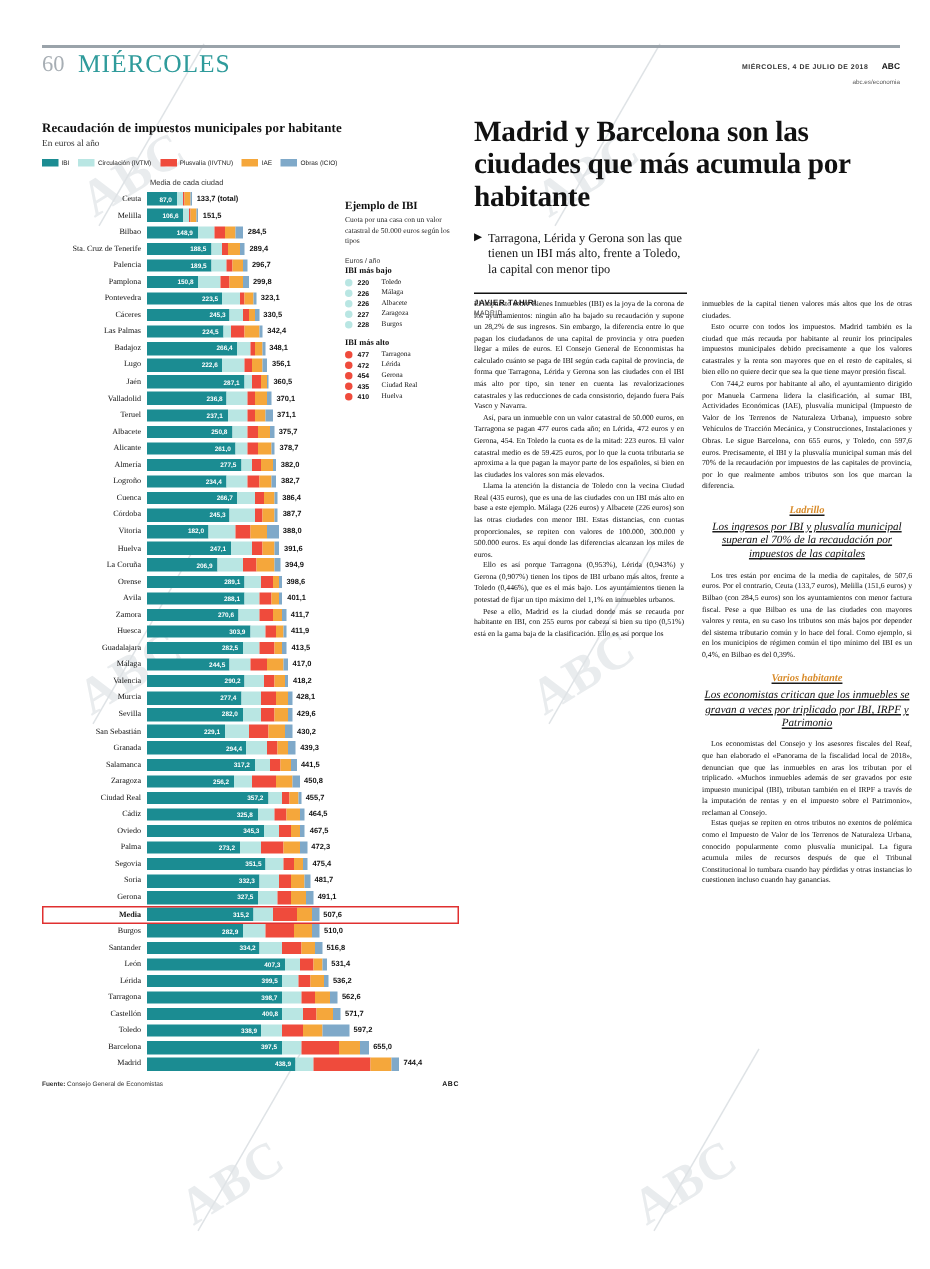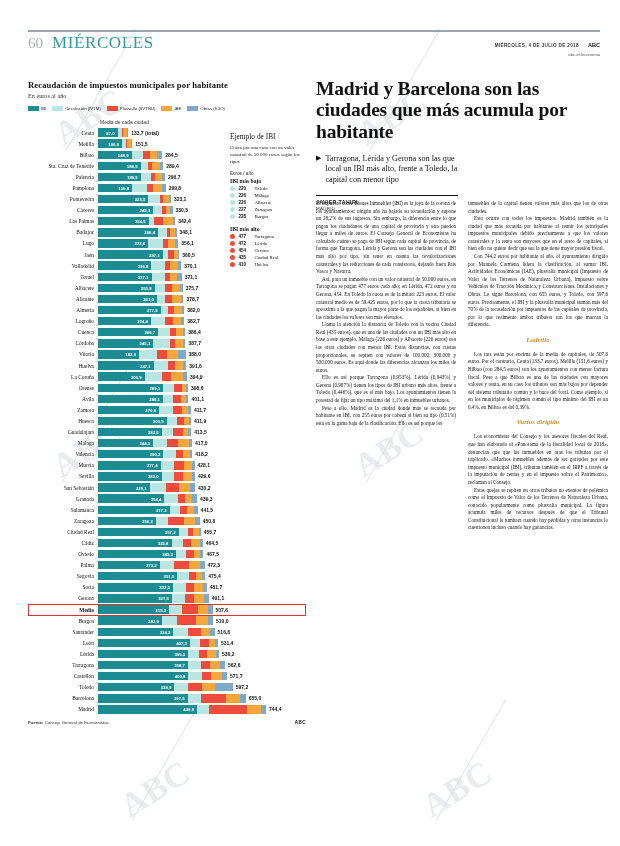--- a/index.html
+++ b/index.html
@@ -60,21 +60,21 @@
                color:#111; margin-left:3px; white-space:nowrap; }
   .row.media .row-name { font-weight:bold; }
   .media-box { position:absolute; left:0; width:278px; border:1px solid #e03030; height:12px; z-index:5; }
 
   .source { font-size:4.3px; font-family:"Liberation Sans",sans-serif; color:#333; margin-top:5px; }
   .source b { font-weight:bold; }
   .abc-mark { float:right; font-size:4.6px; font-weight:bold; letter-spacing:.4px; color:#111; }
 
   
   .ejemplo { position:absolute; left:230px; top:132px; width:78px; z-index:4; }
-  .ej-title { font-size:7.4px; font-weight:normal; font-family:"Liberation Serif",serif; color:#111; }
+  .ej-title { font-size:7.4px; font-weight:bold; font-family:"Liberation Serif",serif; color:#111; }
   .ej-desc { font-size:5px; line-height:1.42; color:#222; margin-top:3px; font-family:"Liberation Serif",serif; }
   .ej-unit { font-size:4.6px; color:#333; margin-top:6px; font-family:"Liberation Sans",sans-serif; }
   .ej-sub { font-size:5.6px; font-weight:bold; margin-top:2px; font-family:"Liberation Serif",serif; color:#111; }
   .ej-item { display:flex; align-items:center; gap:3px; margin-top:1.6px; }
   .dot { width:5.4px; height:5.4px; border-radius:50%; flex:0 0 auto; }
   .ej-val { font-size:4.6px; font-family:"Liberation Sans",sans-serif; font-weight:bold; color:#111; width:13px; }
   .ej-city { font-size:4.8px; font-family:"Liberation Serif",serif; color:#111; }
 
   
   .article { position:absolute; left:316px; top:78px; width:290px; z-index:3; }
@@ -88,21 +88,21 @@
   .by-place { font-size:4.4px; letter-spacing:.3px; color:#333; font-family:"Liberation Sans",sans-serif; margin-top:1px; }
 
   .cols { position:absolute; left:316px; top:200px; width:292px; height:640px; }
   .col { position:absolute; top:0; width:140px; }
   .col-a { left:0; }
   .col-b { left:152px; }
   .body-p { font-size:5.15px; line-height:1.47; text-align:justify; color:#111;
             font-family:"Liberation Serif",serif; margin:0 0 0 0; text-indent:6px; hyphens:auto; }
   .body-p.first { text-indent:0; }
 
-  .quote { margin:7px 0 7px 0; }
+  .quote { margin:7px 0 7px 0;text-decoration:underline; }
   .q-kicker { font-size:7px; font-weight:bold; font-style:italic; color:#d98c2b;
               font-family:"Liberation Serif",serif; text-align:center; }
   .q-text { font-size:7.4px; font-style:italic; line-height:1.26; text-align:center;
             font-family:"Liberation Serif",serif; color:#111; margin-top:2px; }
 </style>
 </head>
 <body>
 
 <div class="wm wm-abc" style="left:52px;  top:98px;">ABC</div>
 <div class="wm wm-abc" style="left:355px; top:98px;">ABC</div>
@@ -914,21 +914,21 @@
         <span class="ej-val">410</span>
         <span class="ej-city">Huelva</span>
       </div>
     </div>
 </div>
 
 <div class="article">
   <div class="headline">Madrid y Barcelona son las ciudades que más acumula por habitante</div>
   <div class="deck">
     <span class="deck-arrow">▶</span>
-    <span class="deck-text">Tarragona, Lérida y Gerona son las que local un IBI más alto, frente a Toledo, la capital con menor tipo</span>
+    <span class="deck-text">Tarragona, Lérida y Gerona son las que tienen un IBI más alto, frente a Toledo, la capital con menor tipo</span>
   </div>
   <div class="byline">
     <div class="by-name">JAVIER TAHIRI</div>
     <div class="by-place">MADRID</div>
   </div>
 </div>
 
 <div class="cols">
   <div class="col col-a" id="colA">
       <p class="body-p first">El impuesto sobre Bienes Inmuebles (IBI) es la joya de la corona de los ayuntamientos: ningún año ha bajado su recaudación y supone un 28,2% de sus ingresos. Sin embargo, la diferencia entre lo que pagan los ciudadanos de una capital de provincia y otra pueden llegar a miles de euros. El Consejo General de Economistas ha calculado cuánto se paga de IBI según cada capital de provincia, de forma que Tarragona, Lérida y Gerona son las ciudades con el IBI más alto por tipo, sin tener en cuenta las revalorizaciones catastrales y las reducciones de cada consistorio, dejando fuera País Vasco y Navarra.</p>
@@ -936,21 +936,23 @@
       <p class="body-p">Llama la atención la distancia de Toledo con la vecina Ciudad Real (435 euros), que es una de las ciudades con un IBI más alto en base a este ejemplo. Málaga (226 euros) y Albacete (226 euros) son las otras ciudades con menor IBI. Estas distancias, con cuotas proporcionales, se repiten con valores de 100.000, 300.000 y 500.000 euros. Es aquí donde las diferencias alcanzan los miles de euros.</p>
       <p class="body-p">Ello es así porque Tarragona (0,953%), Lérida (0,943%) y Gerona (0,907%) tienen los tipos de IBI urbano más altos, frente a Toledo (0,446%), que es el más bajo. Los ayuntamientos tienen la potestad de fijar un tipo máximo del 1,1% en inmuebles urbanos.</p>
       <p class="body-p">Pese a ello, Madrid es la ciudad donde más se recauda por habitante en IBI, con 255 euros por cabeza si bien su tipo (0,51%) está en la gama baja de la clasificación. Ello es así porque los</p>
     </div>
   <div class="col col-b" id="colB">
       <p class="body-p first">inmuebles de la capital tienen valores más altos que los de otras ciudades.</p>
       <p class="body-p">Esto ocurre con todos los impuestos. Madrid también es la ciudad que más recauda por habitante al reunir los principales impuestos municipales debido precisamente a que los valores catastrales y la renta son mayores que en el resto de capitales, si bien ello no quiere decir que sea la que tiene mayor presión fiscal.</p>
       <p class="body-p">Con 744,2 euros por habitante al año, el ayuntamiento dirigido por Manuela Carmena lidera la clasificación, al sumar IBI, Actividades Económicas (IAE), plusvalía municipal (Impuesto de Valor de los Terrenos de Naturaleza Urbana), impuesto sobre Vehículos de Tracción Mecánica, y Construcciones, Instalaciones y Obras. Le sigue Barcelona, con 655 euros, y Toledo, con 597,6 euros. Precisamente, el IBI y la plusvalía municipal suman más del 70% de la recaudación por impuestos de las capitales de provincia, por lo que realmente ambos tributos son los que marcan la diferencia.</p>
       <div class="quote">
         <div class="q-kicker">Ladrillo</div>
+        <div class="q-text">Los ingresos por IBI y plusvalía municipal superan el 70% de la recaudación por impuestos de las capitales</div>
       </div>
       <p class="body-p">Los tres están por encima de la media de capitales, de 507,6 euros. Por el contrario, Ceuta (133,7 euros), Melilla (151,6 euros) y Bilbao (con 284,5 euros) son los ayuntamientos con menor factura fiscal. Pese a que Bilbao es una de las ciudades con mayores valores y renta, en su caso los tributos son más bajos por depender del sistema tributario común y lo hace del foral. Como ejemplo, si en los municipios de régimen común el tipo mínimo del IBI es un 0,4%, en Bilbao es del 0,39%.</p>
       <div class="quote">
-        <div class="q-kicker">Varios dirigido</div>
+        <div class="q-kicker">Varios habitante</div>
+        <div class="q-text">Los economistas critican que los inmuebles se gravan a veces por triplicado por IBI, IRPF y Patrimonio</div>
       </div>
       <p class="body-p">Los economistas del Consejo y los asesores fiscales del Reaf, que han elaborado el «Panorama de la fiscalidad local de 2018», denuncian que que las inmuebles en aras los tributan por el triplicado. «Muchos inmuebles además de ser gravados por este impuesto municipal (IBI), tributan también en el IRPF a través de la imputación de rentas y en el impuesto sobre el Patrimonio», reclaman al Consejo.</p>
       <p class="body-p">Estas quejas se repiten en otros tributos no exentos de polémica como el Impuesto de Valor de los Terrenos de Naturaleza Urbana, conocido popularmente como plusvalía municipal. La figura acumula miles de recursos después de que el Tribunal Constitucional lo tumbara cuando hay pérdidas y otras instancias lo cuestionen incluso cuando hay ganancias.</p>
     </div>
 </div>
 
 </body></html>

